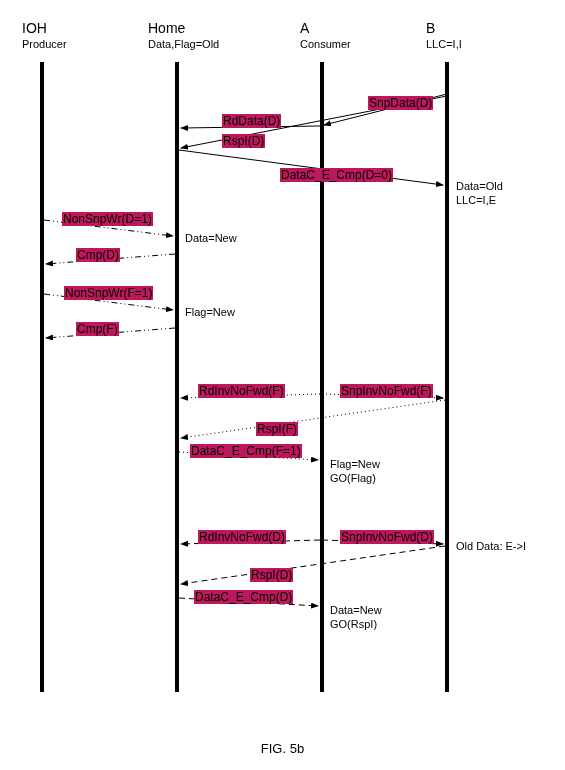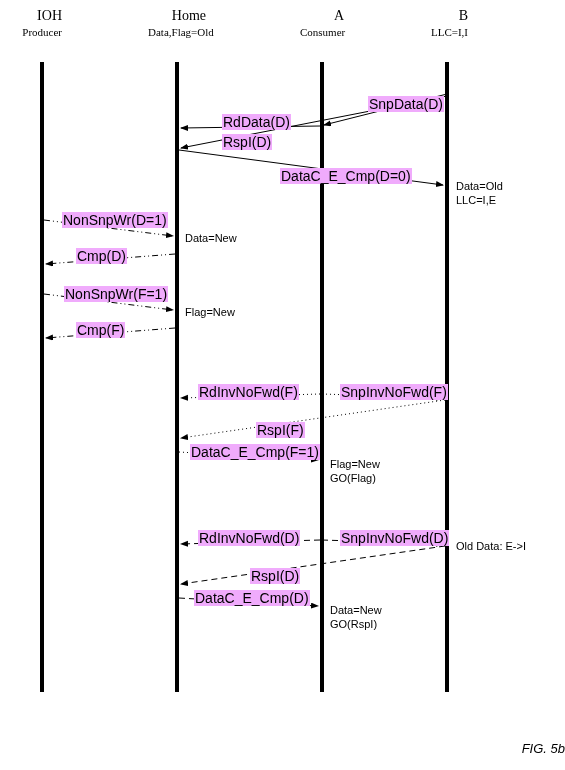--- a/index.html
+++ b/index.html
@@ -7,56 +7,54 @@
     margin: 0;
     padding: 0;
     font-family: Arial, sans-serif;
     background: #fff;
     width: 565px;
     height: 770px;
     position: relative;
   }
   .header {
     position: absolute;
-    top: 8px;
-    text-align: right;
+    top: 20px;
+    text-align: left;
     font-size: 14px;
-    font-family: Liberation Serif, serif;
   }
   .sub {
     font-size: 11px;
     margin-top: 2px;
   }
   .lifeline {
     position: absolute;
     width: 4px;
     background: #000;
     top: 62px;
     height: 630px;
   }
   .msg-label {
     position: absolute;
-    font-size: 14px;
+    font-size: 12px;
     white-space: nowrap;
-    background: #f0abfc;
+    background: #be185d;
     padding: 0 1px;
   }
   .annot {
     position: absolute;
     font-size: 11px;
     white-space: nowrap;
   }
   .figcap {
     position: absolute;
     bottom: 14px;
     left: 0;
     right: 0;
-    text-align: right;
+    text-align: center;
     font-size: 13px;
-    font-style: italic;
   }
   svg {
     position: absolute;
     top: 0;
     left: 0;
   }
 </style>
 </head>
 <body>
 

